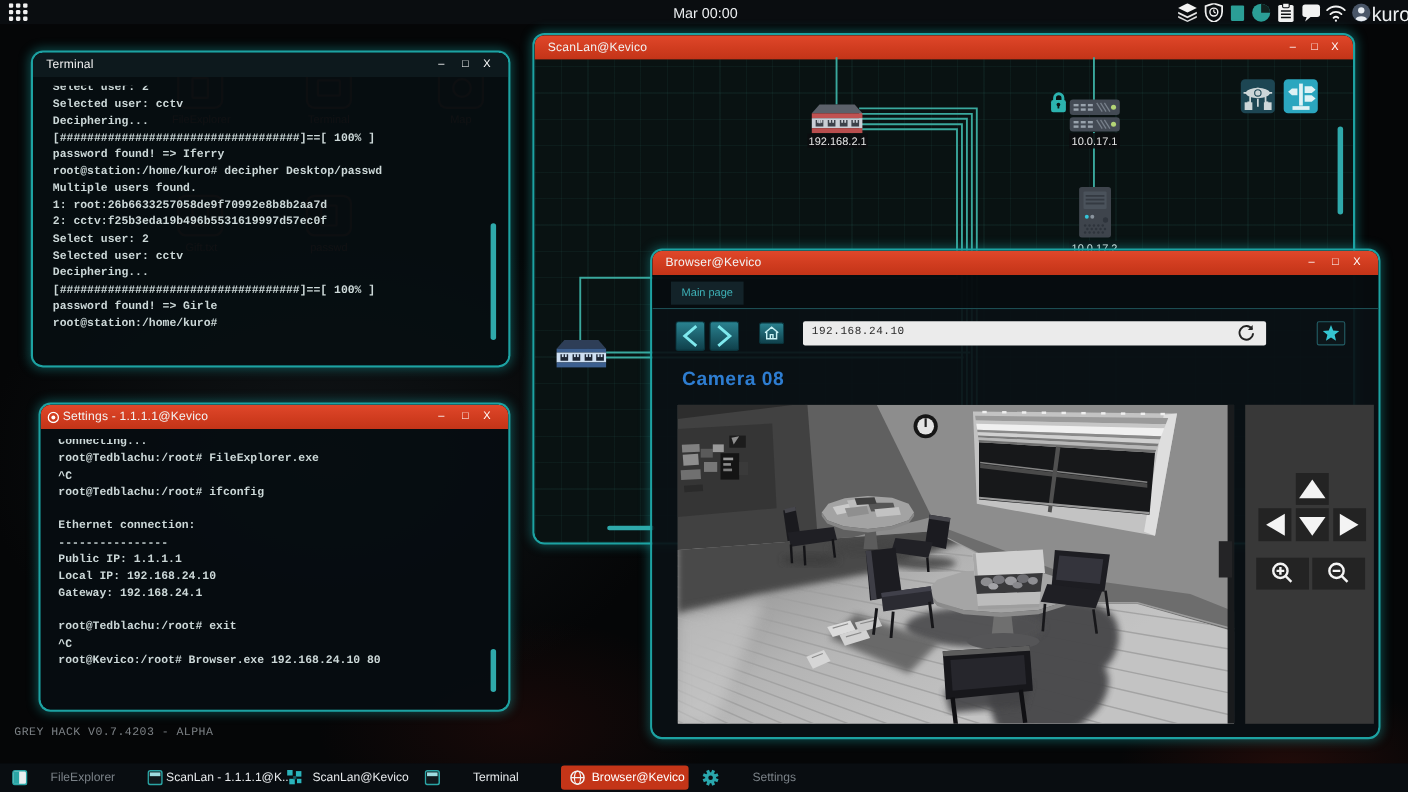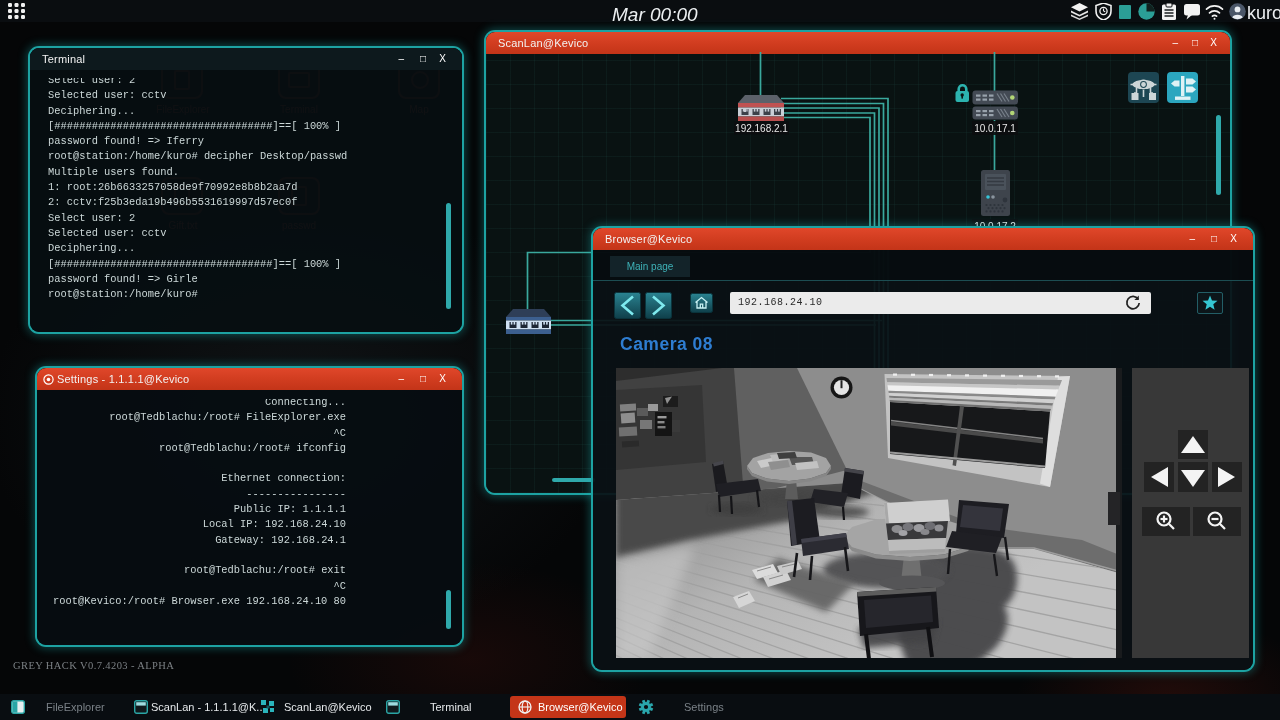--- a/index.html
+++ b/index.html
@@ -13,21 +13,21 @@
   }
   .abs { position:absolute; }
   
   .win { position:absolute; border-radius:9px; overflow:hidden;
          box-shadow:0 0 0 2px #1da2a2, 0 0 10px 3px rgba(25,180,180,.40); }
   .tbar { position:absolute; left:0; top:0; right:0; height:22px; }
   .tbar.red { background:linear-gradient(180deg,#e0472a 0%,#d03c1f 55%,#c33418 100%); }
   .tbar.dk  { background:#0d191d; }
   .ttl { position:absolute; top:5px; font-size:11px; color:#f2f2f2; letter-spacing:.2px; }
   .wbtn { position:absolute; top:5px; color:#fff; font-size:10px; font-family:"Liberation Sans",sans-serif; }
-  pre { font-family:"Liberation Mono", monospace; font-size:10.4px; line-height:15.3px; color:#ccd8d8; }
+  pre { font-family:"Liberation Mono", monospace; font-size:10.4px; line-height:15.3px; color:#ccd8d8;font-weight:bold; }
   .sbar { position:absolute; width:5px; border-radius:3px; background:#2fa9ab; }
   
   .dico { position:absolute; width:42px; height:38px; border-radius:8px; border:2.5px solid rgba(165,45,35,.40); background:rgba(70,20,15,.18); }
   .dico i { position:absolute; left:11px; top:7px; width:16px; height:20px; border:2px solid rgba(165,45,35,.38); border-radius:2px; }
   .dlbl { position:absolute; font-size:10px; color:rgba(185,65,52,.55); text-align:center; width:70px; }
 </style>
 </head>
 <body>
 <div id="stage">
 
@@ -38,21 +38,21 @@
         <rect x="6.5" y="0" width="4" height="4" rx="1.2"></rect>
         <rect x="13" y="0" width="4" height="4" rx="1.2"></rect>
       <rect x="0" y="6" width="4" height="4" rx="1.2"></rect>
         <rect x="6.5" y="6" width="4" height="4" rx="1.2"></rect>
         <rect x="13" y="6" width="4" height="4" rx="1.2"></rect>
       <rect x="0" y="12" width="4" height="4" rx="1.2"></rect>
         <rect x="6.5" y="12" width="4" height="4" rx="1.2"></rect>
         <rect x="13" y="12" width="4" height="4" rx="1.2"></rect>
     </g>
   </svg>
-  <div class="abs" style="left:612px;top:4px;font-size:19px;color:#eceff1;font-style:italic;">Mar 00:00</div>
+  <div class="abs" style="left:612px;top:4px;font-size:13px;color:#eceff1;">Mar 00:00</div>
   <svg class="abs" style="left:1071px;top:3px;" width="176" height="17" viewBox="0 0 176 17">
 
     <g fill="#f2f2f2">
         <path d="M8.5 0 17 4.2 8.5 8.4 0 4.2Z"></path>
         <path d="M0 7.6 8.5 11.8 17 7.6 17 9.4 8.5 13.6 0 9.4Z" opacity=".95"></path>
         <path d="M0 11.4 8.5 15.6 17 11.4 17 13.2 8.5 17 0 13.2Z" opacity=".9"></path>
       </g>
 
     <g transform="translate(25,0)">
         <path d="M7.5 0 15 2.5 V8 C15 13 11 16 7.5 17 C4 16 0 13 0 8 V2.5 Z" fill="none" stroke="#f0f0f0" stroke-width="1.6"></path>
@@ -113,21 +113,21 @@
     <div class="dico" style="left:161px;top:177px;">
         <i></i>
       </div>
     <div class="dlbl" style="left:148px;top:220px;">Gift.txt</div>
     <div class="dico" style="left:278px;top:177px;">
         <i></i>
       </div>
     <div class="dlbl" style="left:264px;top:220px;">passwd</div>
   </div>
 
-  <div class="abs" style="left:13px;top:660px;font-family:Liberation Serif, serif;font-size:10.5px;color:#7c8185;letter-spacing:.4px;">GREY HACK V0.7.4203 - ALPHA</div>
+  <div class="abs" style="left:13px;top:660px;font-family:Liberation Mono, monospace;font-size:10.5px;color:#7c8185;letter-spacing:.4px;">GREY HACK V0.7.4203 - ALPHA</div>
 
   <div class="win" id="scan" style="left:486px;top:32px;width:744px;height:461px;background:rgba(9,19,19,.96);">
     <div class="tbar red"></div>
     <div class="ttl" style="left:12px;">ScanLan@Kevico</div>
     <span class="wbtn" style="right:52px;">–</span>
       <span class="wbtn" style="right:32px;">□</span>
       <span class="wbtn" style="right:13px;">X</span>
     <div class="abs" style="left:0;top:22px;right:0;bottom:0;
       background:
         repeating-linear-gradient(0deg, rgba(45,115,105,.10) 0 1px, transparent 1px 24px),
@@ -311,42 +311,42 @@
   <div class="win" id="term2" style="left:37px;top:368px;width:425px;height:277px;background:rgba(6,13,17,.94);">
     <div class="tbar red"></div>
     <svg class="abs" style="left:6px;top:6px;" width="11" height="11" viewBox="0 0 11 11">
       <circle cx="5.5" cy="5.5" r="4.6" fill="none" stroke="#fff" stroke-width="1.2"></circle>
       <circle cx="5.5" cy="5.5" r="1.8" fill="#fff"></circle>
     </svg>
     <div class="ttl" style="left:20px;">Settings - 1.1.1.1@Kevico</div>
     <span class="wbtn" style="right:58px;">–</span>
       <span class="wbtn" style="right:36px;">□</span>
       <span class="wbtn" style="right:16px;">X</span>
-    <div class="abs" style="left:4px;top:31px;right:8px;bottom:4px;overflow:hidden;text-align:right;">
+    <div class="abs" style="left:4px;top:31px;right:8px;bottom:4px;overflow:hidden;">
       <pre style="position:absolute;left:12px;top:-4px;">Connecting...
 root@Tedblachu:/root# FileExplorer.exe
 ^C
 root@Tedblachu:/root# ifconfig
 
 Ethernet connection:
 ----------------
 Public IP: 1.1.1.1
 Local IP: 192.168.24.10
 Gateway: 192.168.24.1
 
 root@Tedblachu:/root# exit
 ^C
 root@Kevico:/root# Browser.exe 192.168.24.10 80</pre>
     </div>
     <div class="sbar" style="left:409px;top:222px;height:39px;"></div>
   </div>
 
   <div class="win" id="browser" style="left:593px;top:228px;width:660px;height:442px;background:rgba(10,16,20,.93);">
     <div class="abs" style="left:0;top:22px;right:0;height:31px;background:rgba(6,11,14,.75);"></div>
-    <div class="abs" style="left:17px;top:28px;width:80px;height:21px;background:#132329;color:#3eb2b8;font-size:10px;text-align:center;line-height:21px;">Main page</div>
+    <div class="abs" style="left:17px;top:28px;width:66px;height:21px;background:#132329;color:#3eb2b8;font-size:10px;text-align:center;line-height:21px;">Main page</div>
     <div class="abs" style="left:0;top:52px;right:0;height:1px;background:#1c4d52;"></div>
     <div class="tbar red"></div>
     <div class="ttl" style="left:12px;">Browser@Kevico</div>
     <span class="wbtn" style="right:58px;">–</span>
       <span class="wbtn" style="right:36px;">□</span>
       <span class="wbtn" style="right:16px;">X</span>
 
     <svg class="abs" style="left:21px;top:64px;" width="58" height="27" viewBox="0 0 58 27">
       <defs>
           <linearGradient id="tg" x1="0" y1="0" x2="0" y2="1">

